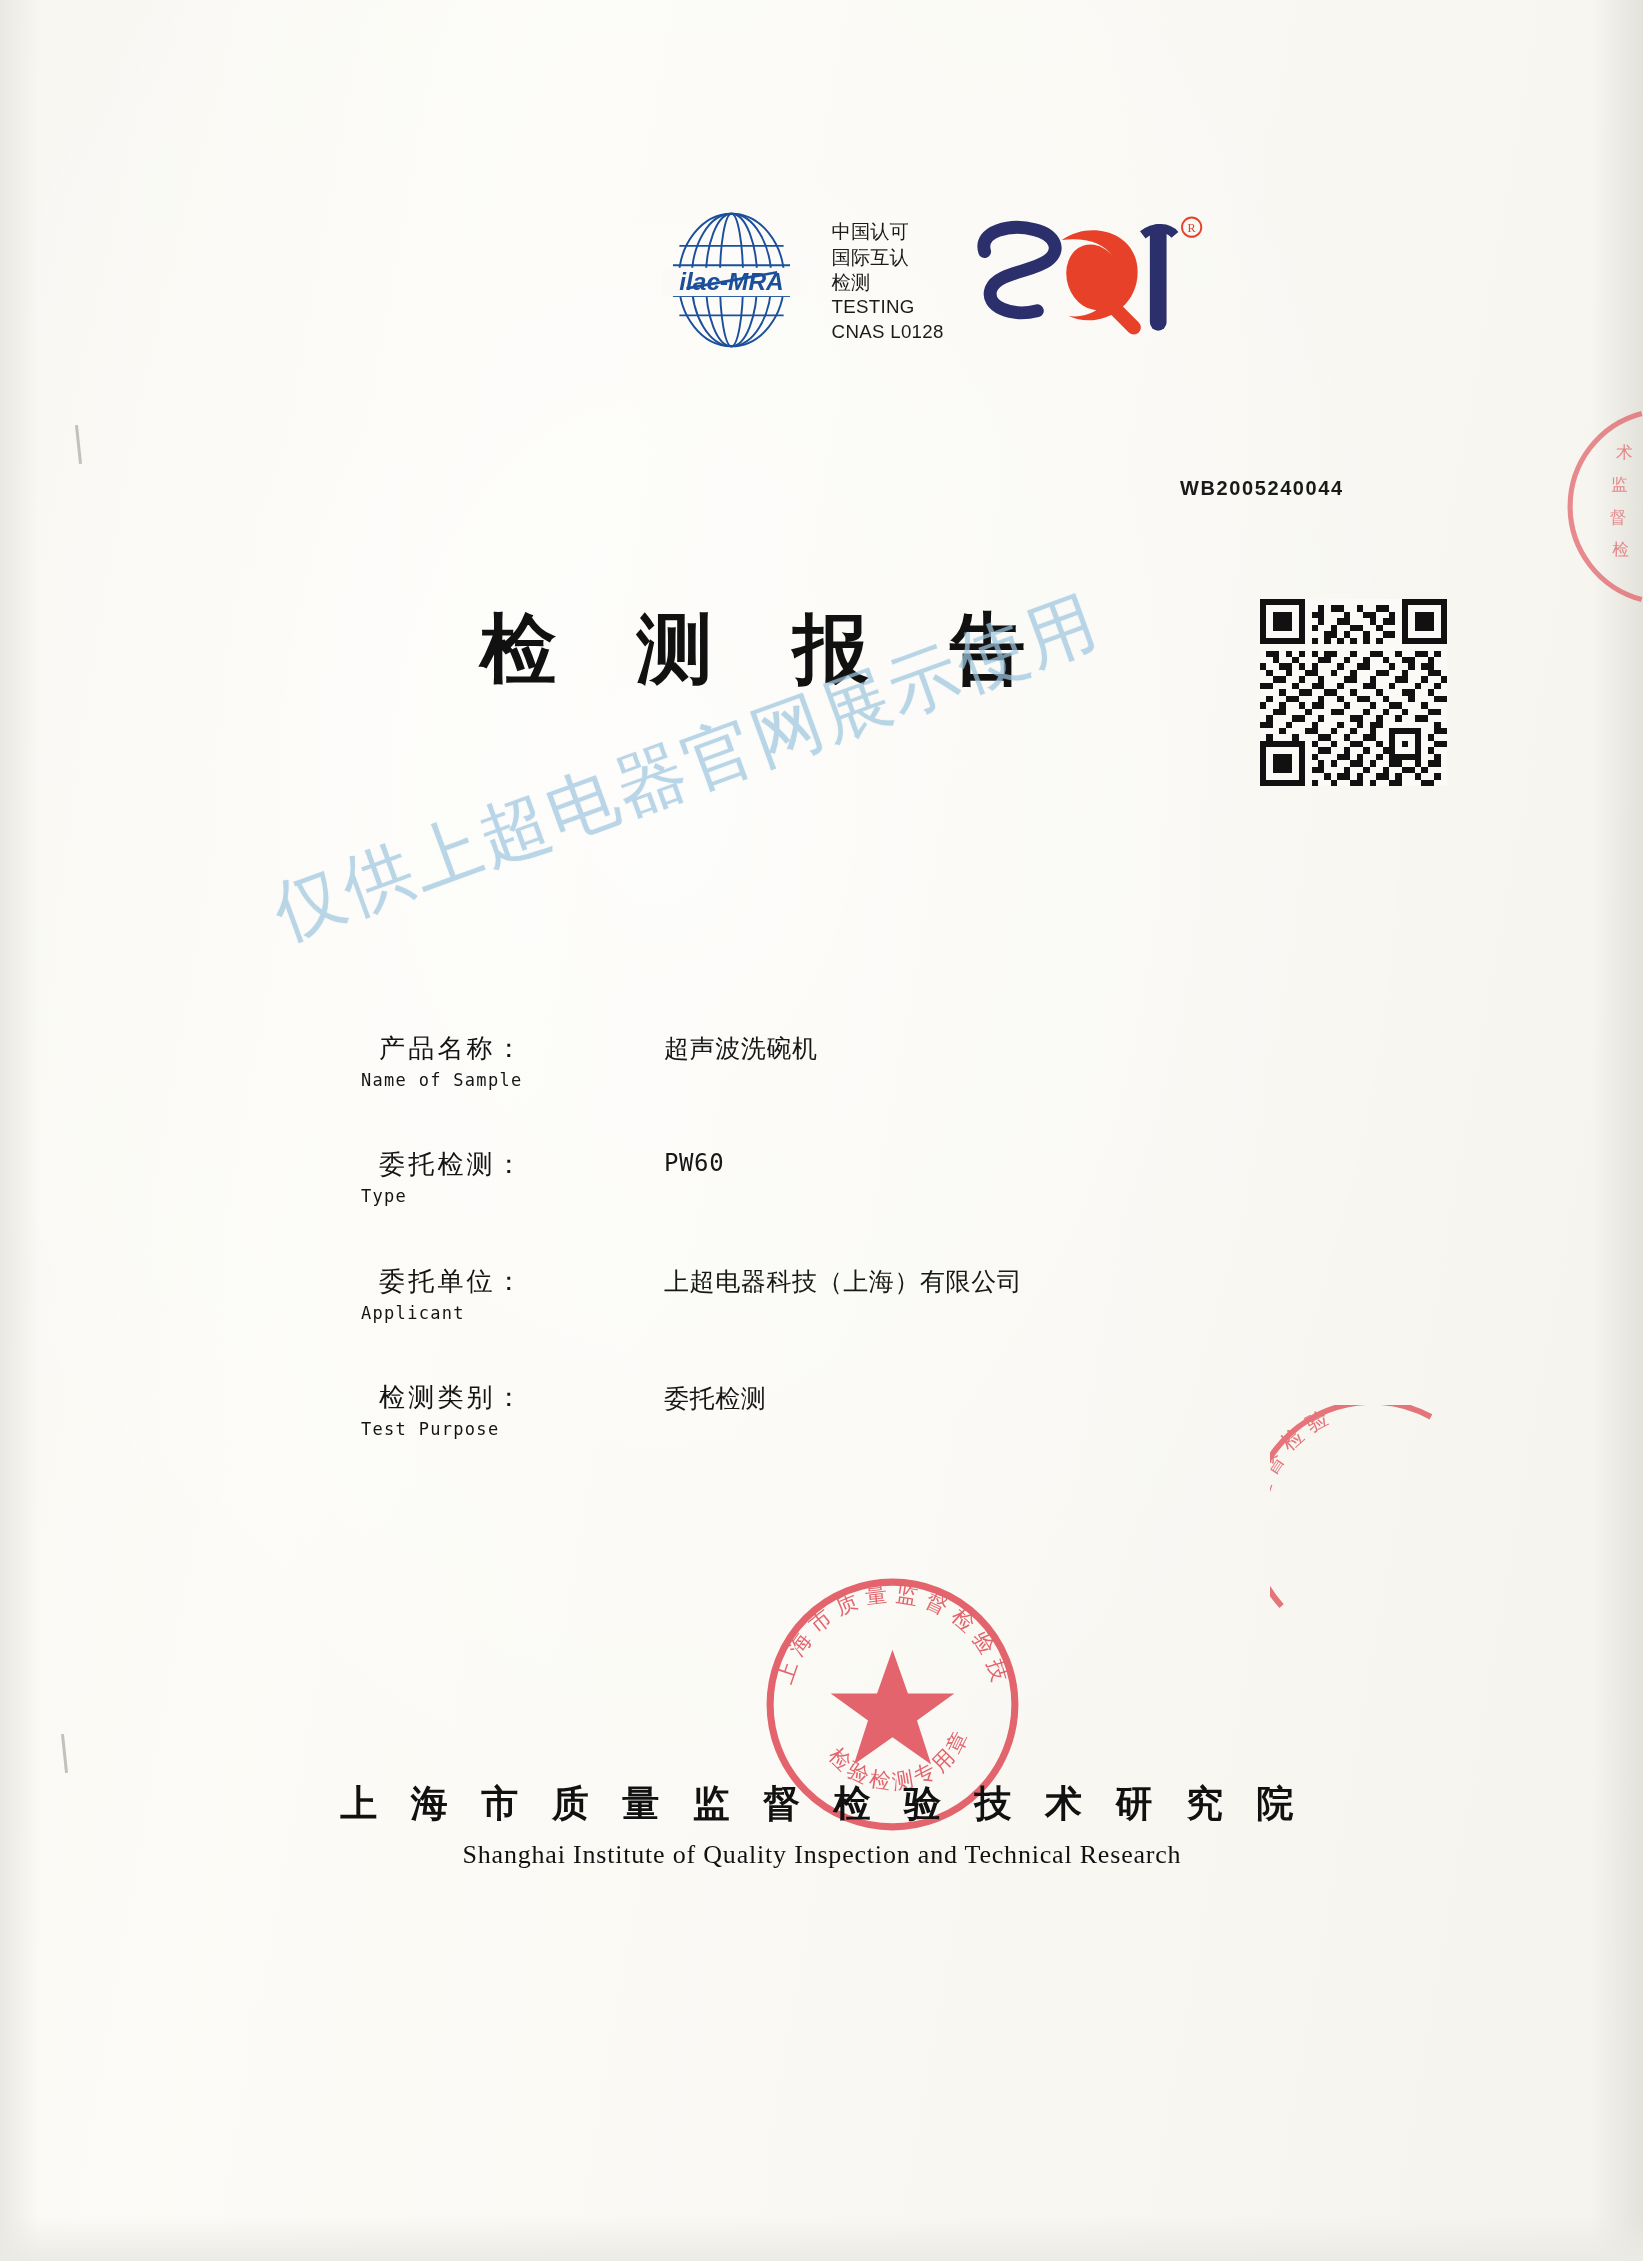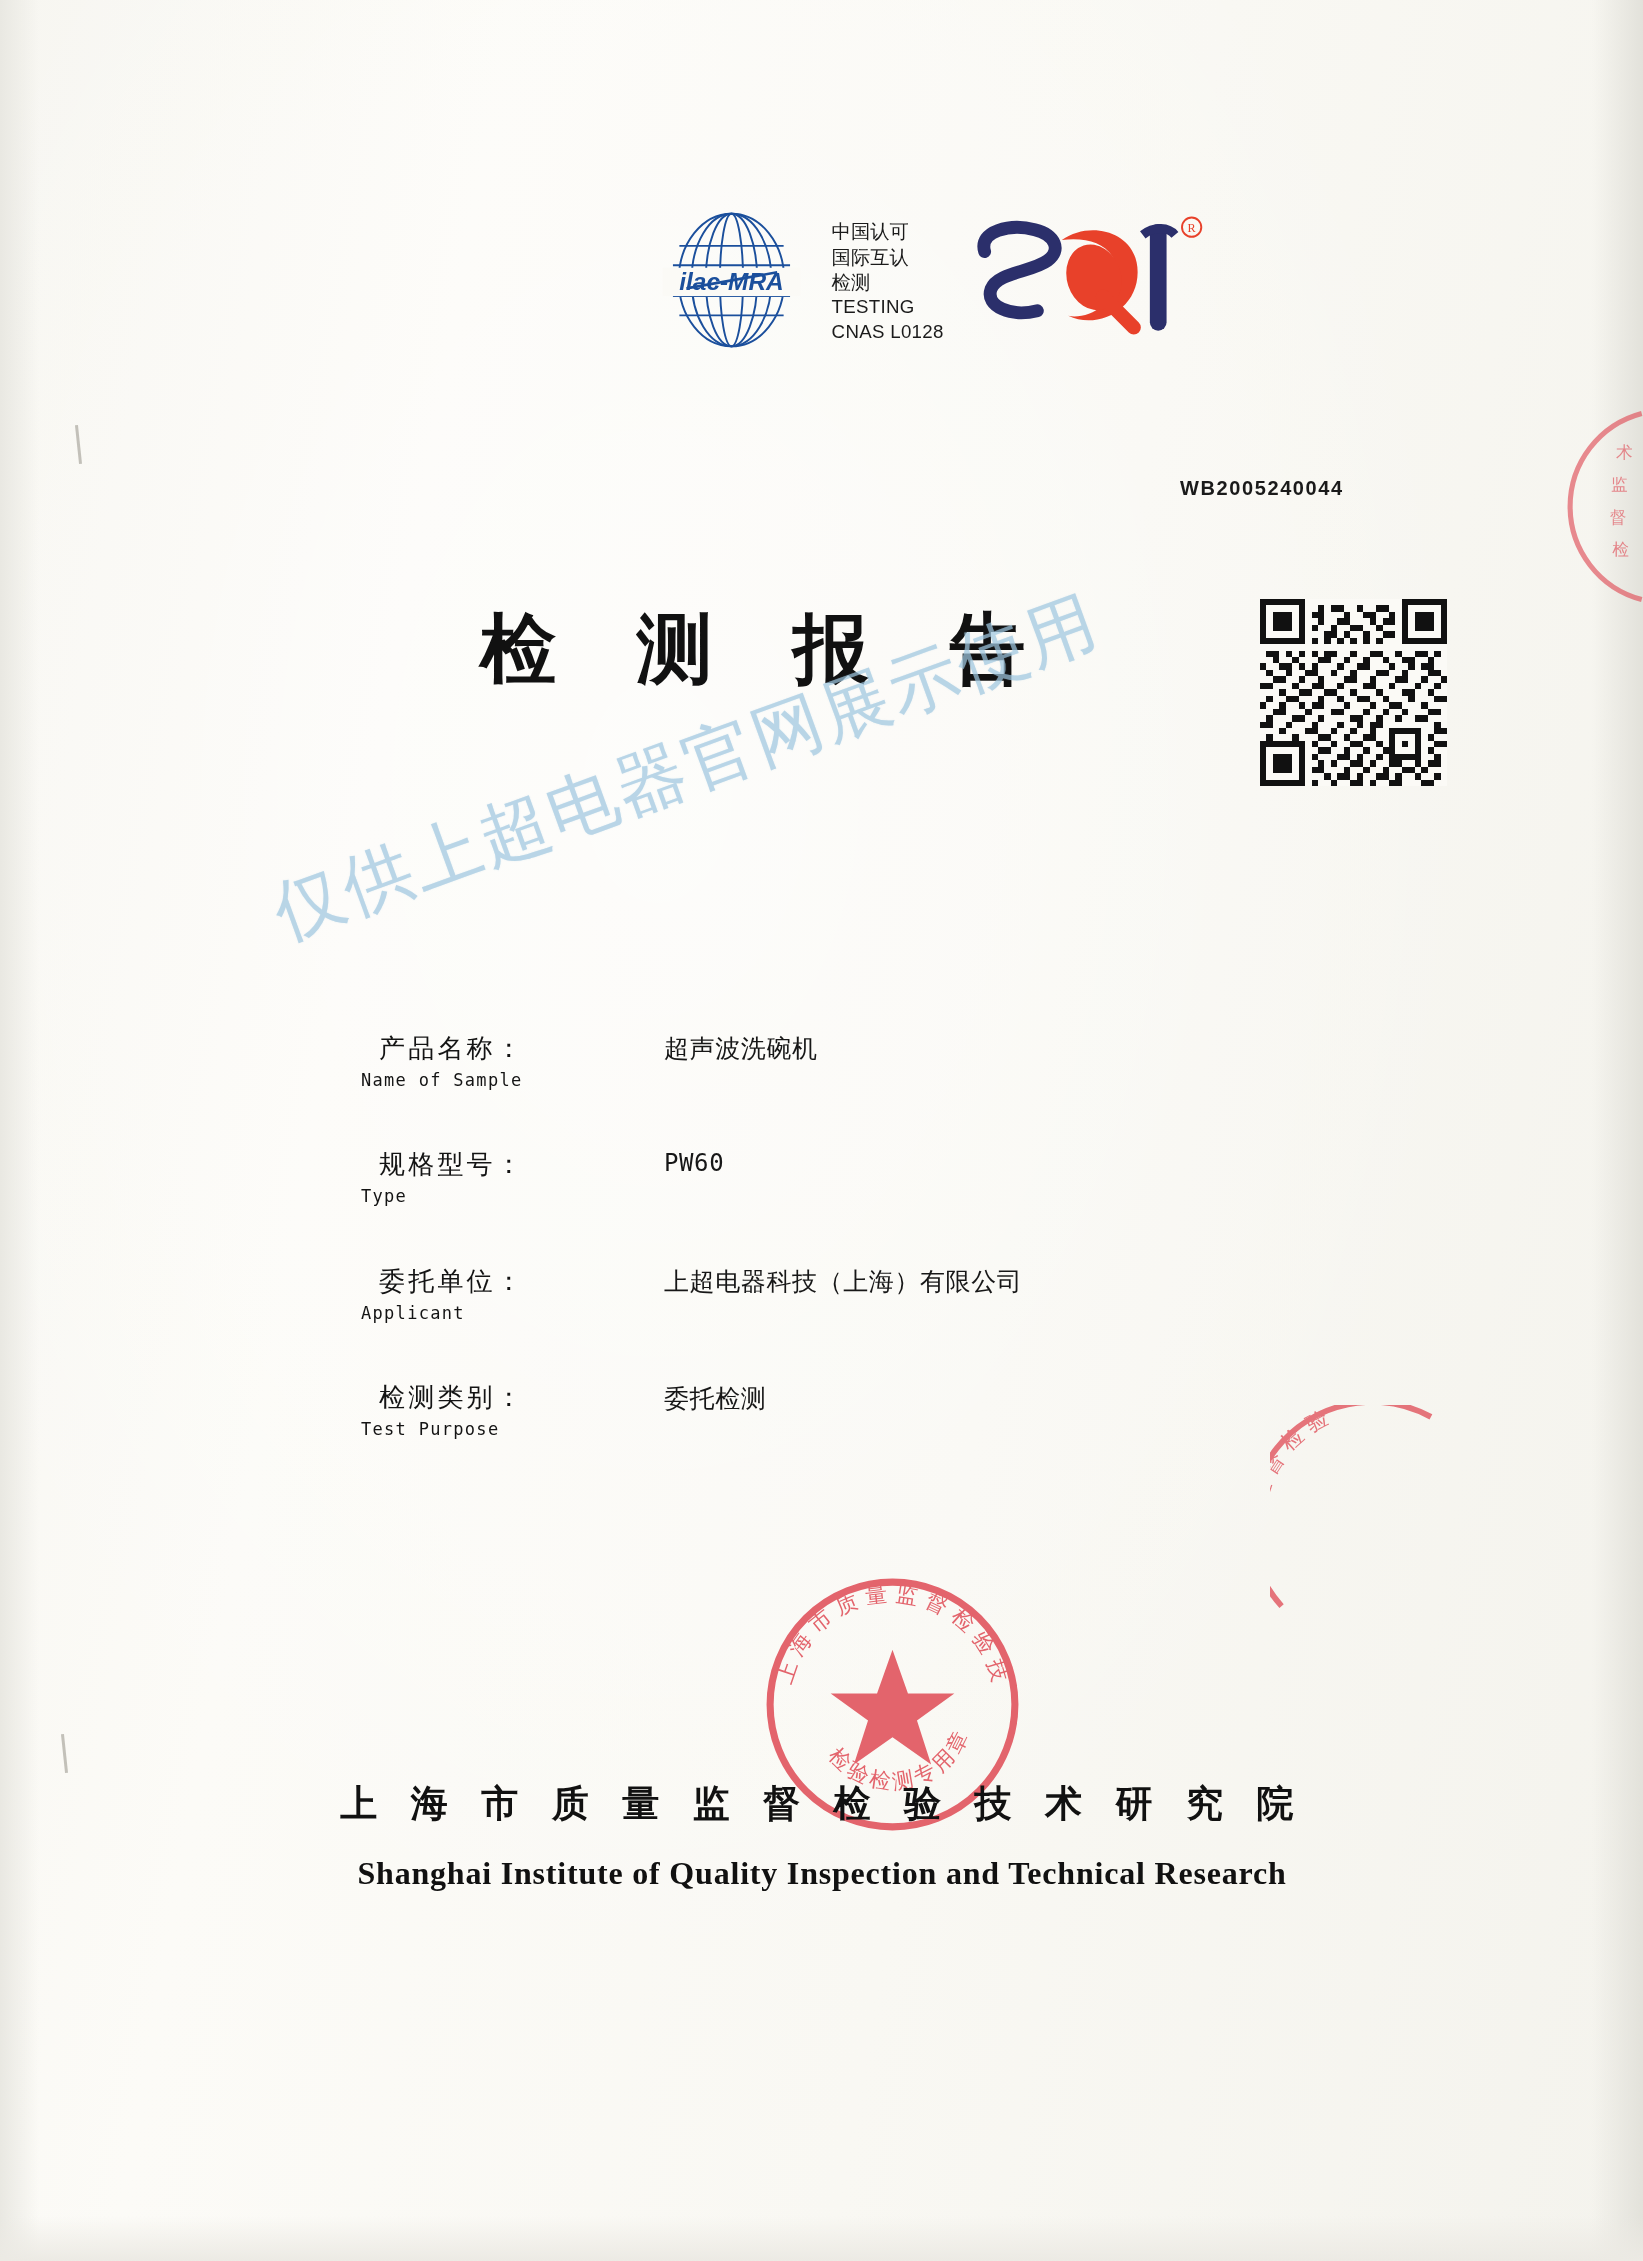--- a/index.html
+++ b/index.html
@@ -201,25 +201,25 @@
   .inst-cn {
     font-family: "DejaVu Sans", sans-serif;
     font-weight: bold;
     font-size: 37px;
     letter-spacing: 10.3px;
     color: #111;
     white-space: nowrap;
   }
   .inst-en {
     font-family: "Liberation Serif", serif;
-    font-weight: bold;
-    font-size: 32px;
+    font-weight: normal;
+    font-size: 26px;
     letter-spacing: 0.8px;
     color: #111;
-    margin-top: 26px;
+    margin-top: 11px;
     white-space: nowrap;
   }
 
   
   .watermark {
     position: absolute;
     left: 277px;
     top: 870px;
     transform: rotate(-20deg);
     transform-origin: left center;
@@ -538,21 +538,21 @@
 
   <div class="fields">
 
     <div class="field">
       <div class="f-cn">产品名称：</div>
       <div class="f-en">Name of Sample</div>
       <div class="f-val">超声波洗碗机</div>
     </div>
 
     <div class="field">
-      <div class="f-cn">规格型号：</div>
+      <div class="f-cn">委托检测：</div>
       <div class="f-en">Type</div>
       <div class="f-val mono">PW60</div>
     </div>
 
     <div class="field">
       <div class="f-cn">委托单位：</div>
       <div class="f-en">Applicant</div>
       <div class="f-val">上超电器科技（上海）有限公司</div>
     </div>
 

